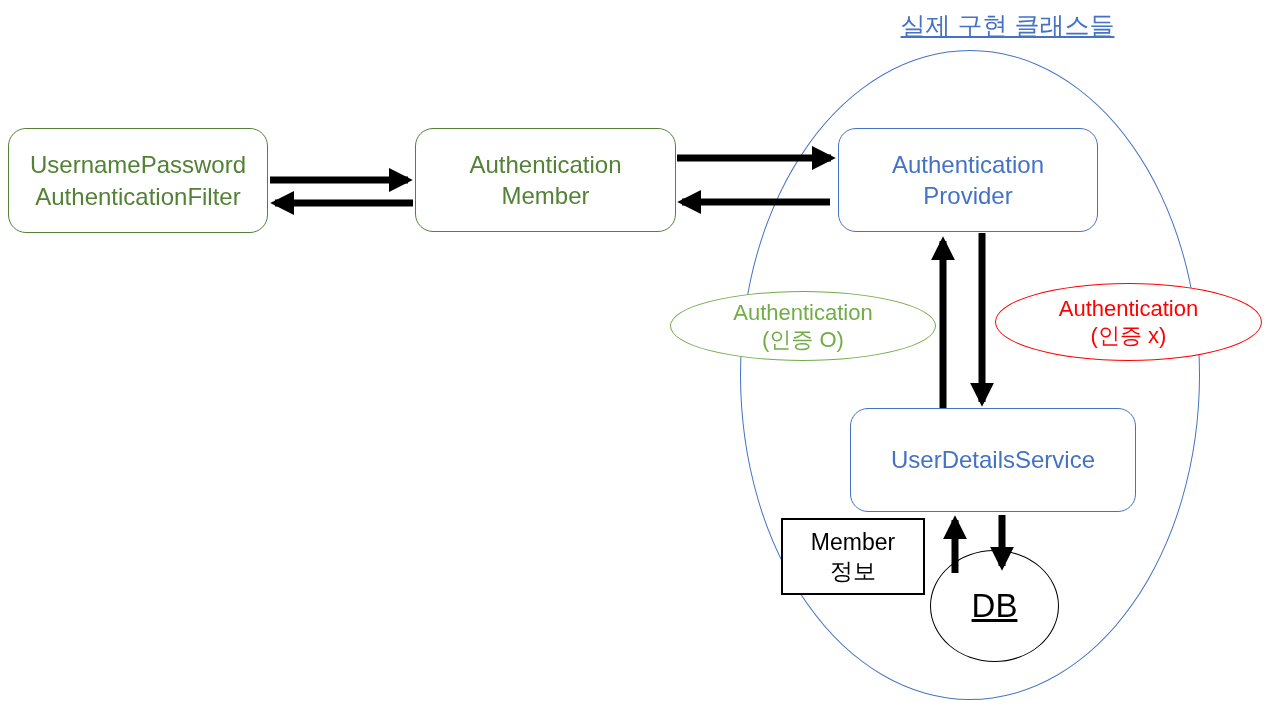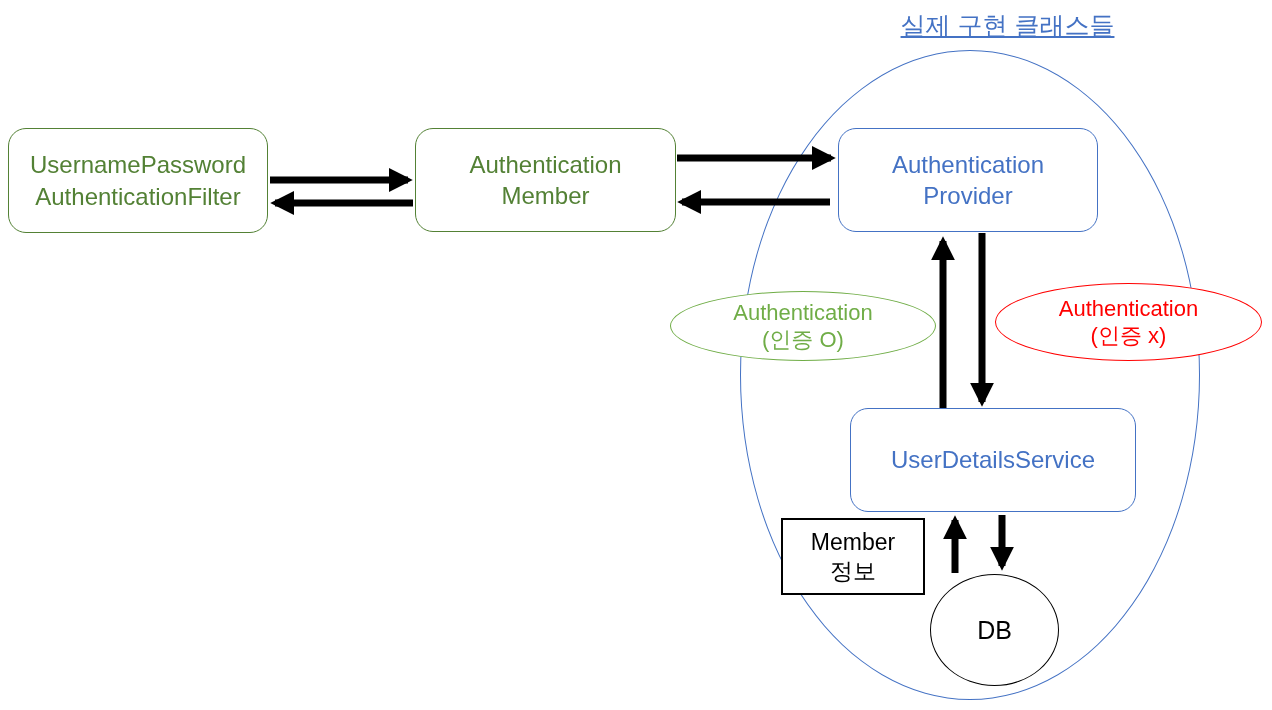--- a/index.html
+++ b/index.html
@@ -95,26 +95,27 @@
   }
   .member-box {
     left: 781px; top: 518px;
     width: 144px; height: 77px;
     border: 2px solid var(--color-black);
     color: var(--color-black);
     font-size: 23px;
     line-height: 1.25;
   }
   .db-circle {
-    left: 930px; top: 574px;
+    left: 930px; top: 550px;
     width: 129px; height: 112px;
     border: 1.6px solid var(--color-black);
     border-radius: 50%;
     color: var(--color-black);
-    font-size: 25px;
+    font-size: 33px;
+    text-decoration: underline;
   }
   .arrows-layer {
     position: absolute;
     left: 0; top: 0;
     width: 1272px; height: 710px;
     pointer-events: none;
   }
 </style>
 </head>
 <body>

